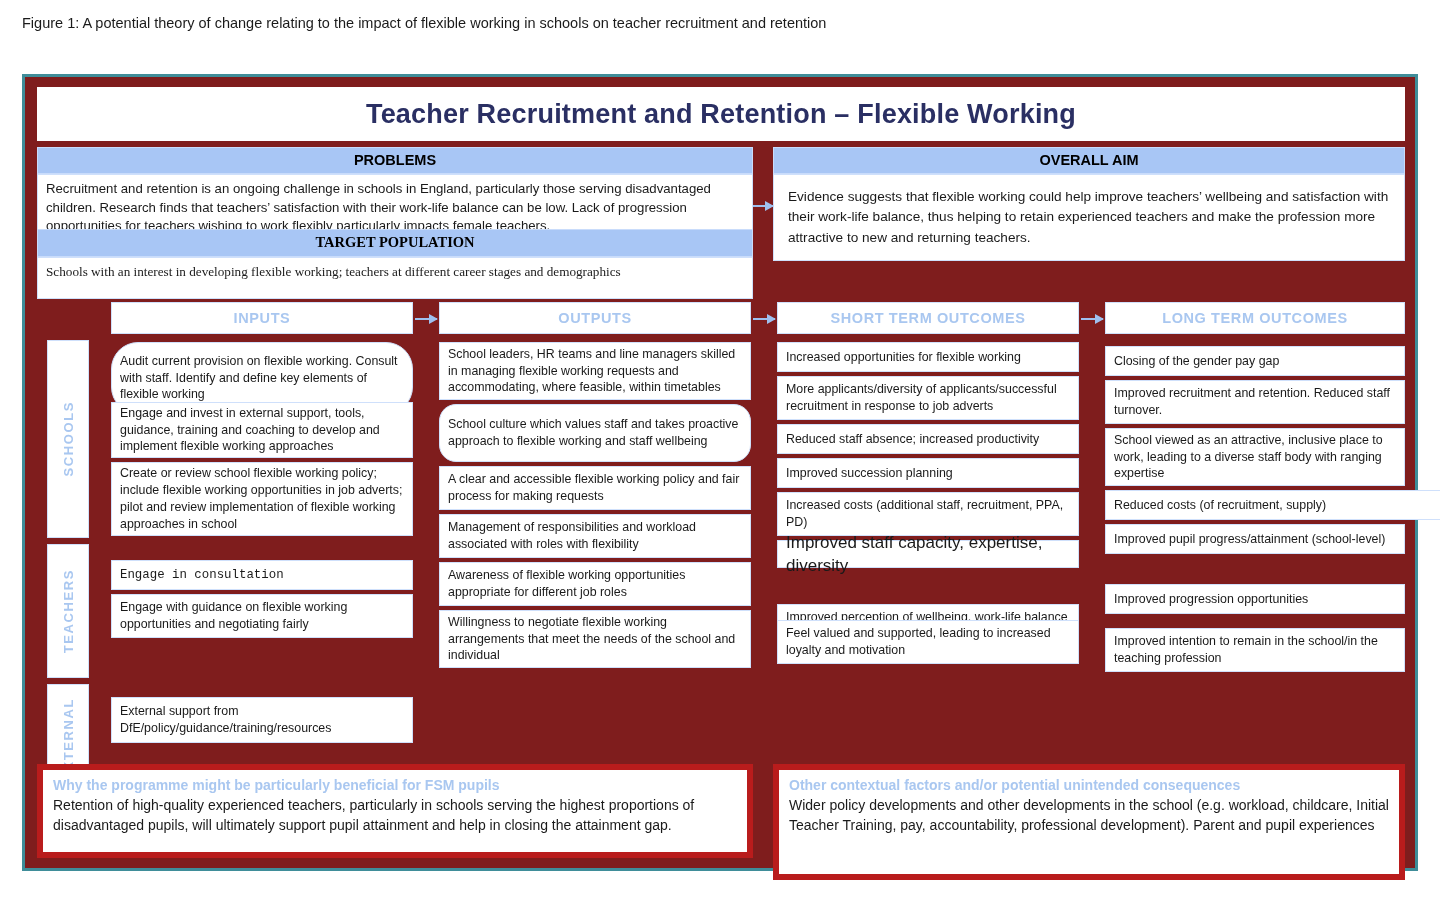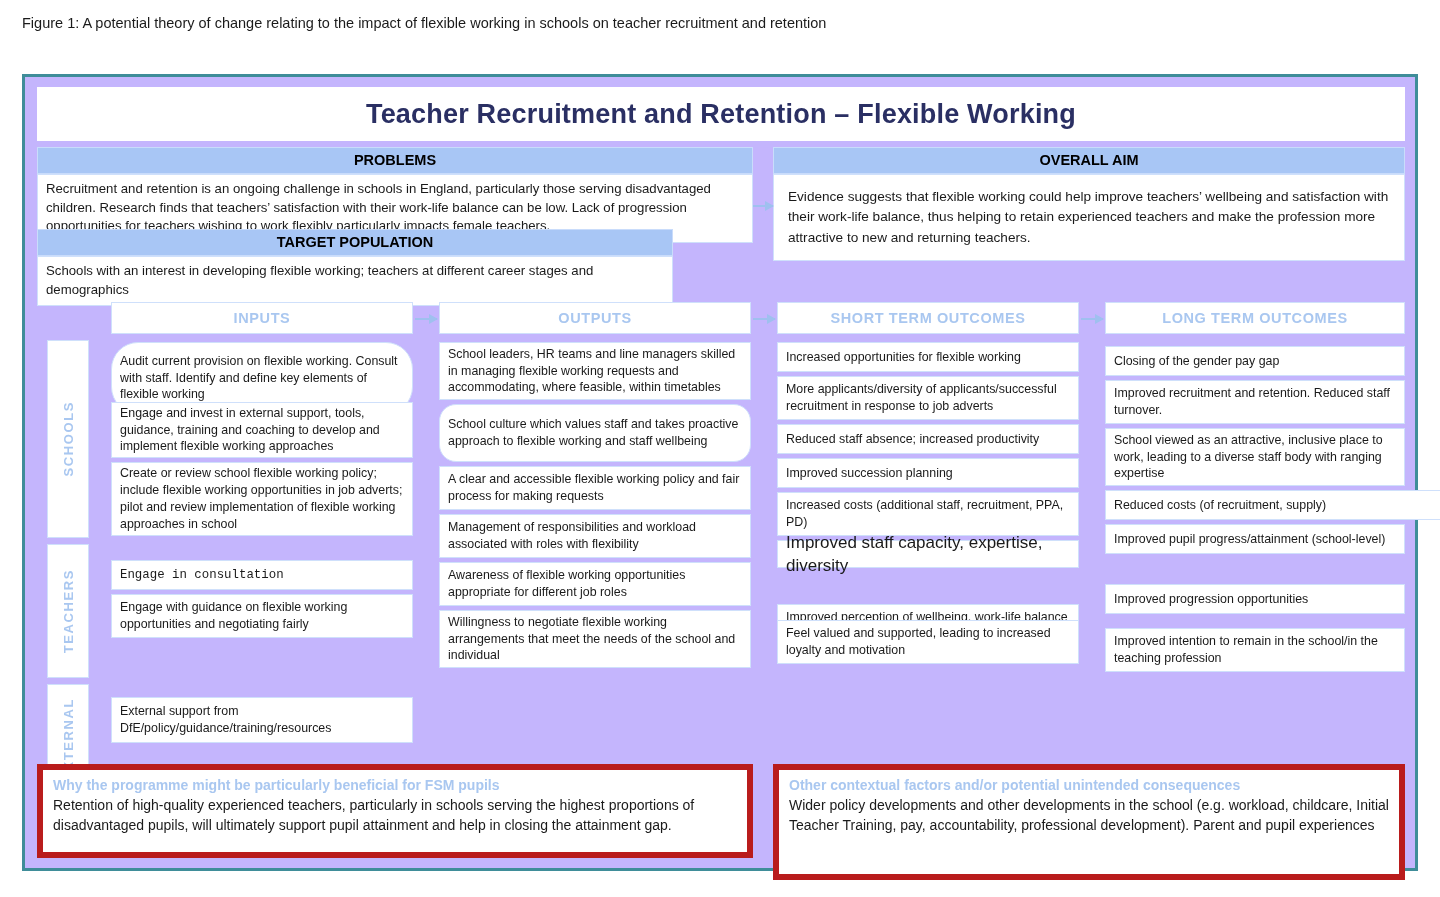--- a/index.html
+++ b/index.html
@@ -5,21 +5,21 @@
   html,body{margin:0;padding:0;background:#ffffff;}
   body{width:1440px;height:897px;font-family:"Liberation Sans",sans-serif;color:#1a1a1a;overflow:hidden;}
 
   .caption{
     position:absolute;left:22px;top:14px;width:1400px;
     font-size:14.5px;color:#1b1b1b;line-height:1.3;
   }
 
   .frame{
     position:absolute;left:22px;top:74px;width:1396px;height:797px;
-    background:#c4b5fd;border:3px solid #3f8d99;box-sizing:border-box;
+    background:#7f1d1d;border:3px solid #3f8d99;box-sizing:border-box;
   }
 
   .title-box{
     position:absolute;left:12px;top:10px;width:1368px;height:54px;
     background:#ffffff;border:1px solid #ffffff;box-sizing:border-box;
     display:flex;align-items:center;justify-content:center;
   }
   .title-text{
     font-size:27px;font-weight:bold;color:#2a2f63;letter-spacing:.2px;
   }
@@ -28,21 +28,21 @@
   .band-head{
     background:#a8c6f5;color:#000;font-weight:bold;font-size:14.5px;
     text-align:center;padding:4px 0 5px;border:1px solid #c9dcfb;box-sizing:border-box;
   }
   .band-body{
     background:#ffffff;border:1px solid #cfe0fb;box-sizing:border-box;
     font-size:13.2px;line-height:1.42;padding:5px 8px 6px;color:#1a1a1a;
   }
 
   .problems{position:absolute;left:12px;top:70px;width:716px;}
-  .targetpop{position:absolute;left:12px;top:152px;width:636px;}
+  .targetpop{position:absolute;left:12px;top:152px;width:716px;font-family:Liberation Serif, serif;}
   .overallaim{position:absolute;left:748px;top:70px;width:632px;}
   .overallaim .band-body{min-height:86px;padding:12px 14px;font-size:13.6px;line-height:1.5;}
 
   
   .arrow{position:absolute;height:2px;background:#9fc0ef;}
   .arrow:after{
     content:"";position:absolute;right:-1px;top:-4px;
     border-left:9px solid #9fc0ef;border-top:5px solid transparent;border-bottom:5px solid transparent;
   }
 

